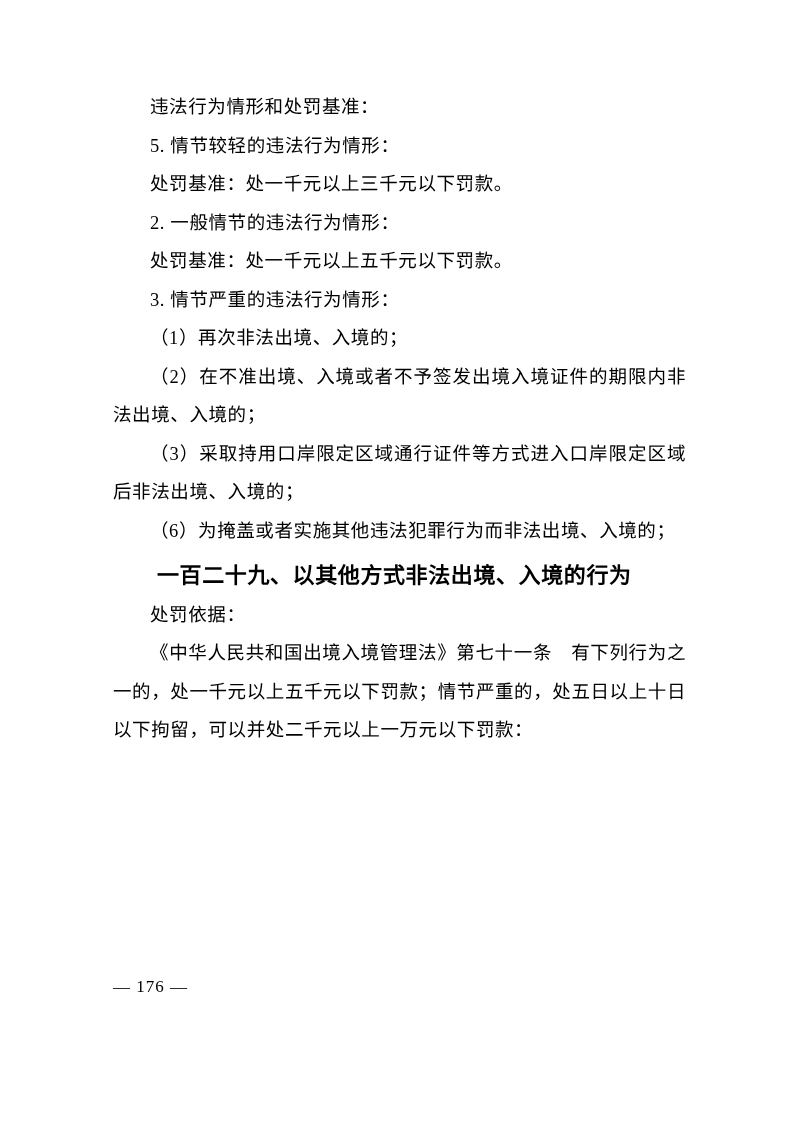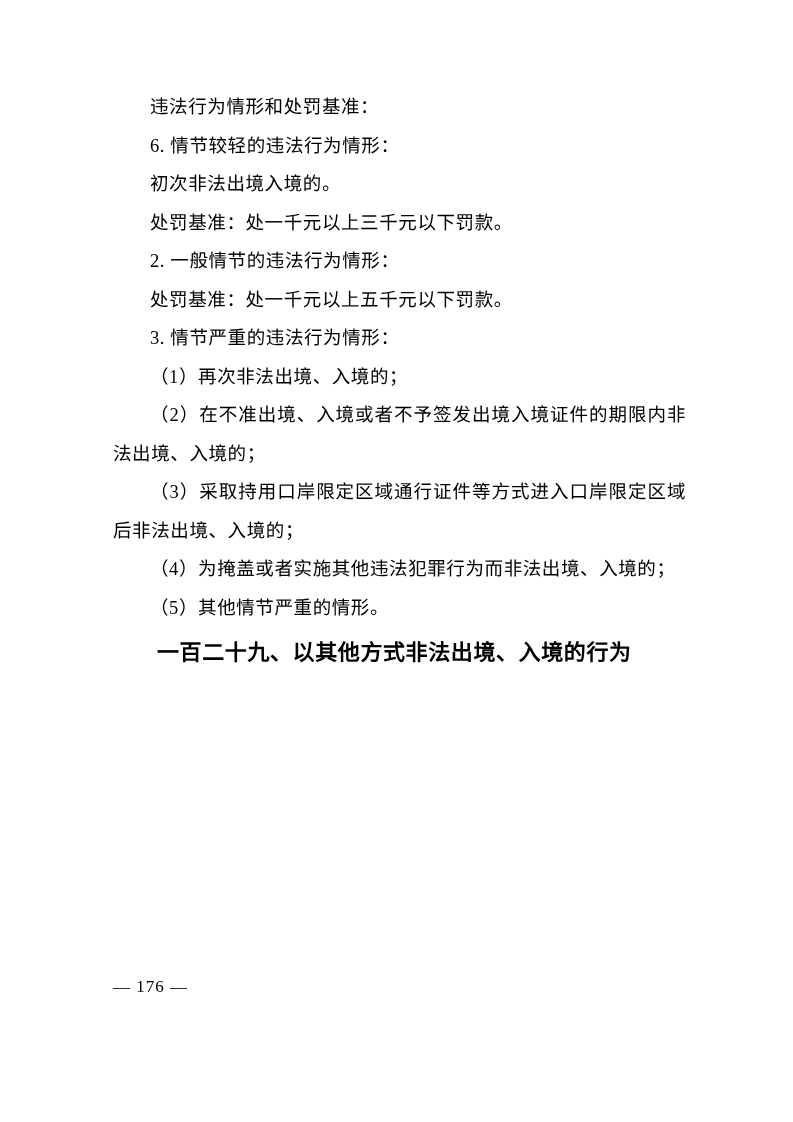--- a/index.html
+++ b/index.html
@@ -71,49 +71,49 @@
 </style>
 </head>
 <body>
 
 <div class="page">
 
   <div class="content">
 
     <p class="line indent2 para">违法行为情形和处罚基准：</p>
 
-    <p class="line indent2 para">6. 情节较轻的违法行为情形：</p>
+    <p class="line indent2 para">5. 情节较轻的违法行为情形：</p>
 
-    <p class="line indent2 para">初次非法出境入境的。</p>
 
     <p class="line indent2 para">处罚基准：处一千元以上三千元以下罚款。</p>
 
     <p class="line indent2 para">2. 一般情节的违法行为情形：</p>
 
 
     <p class="line indent2 para">处罚基准：处一千元以上五千元以下罚款。</p>
 
     <p class="line indent2 para">3. 情节严重的违法行为情形：</p>
 
     <p class="line indent2 para">（1）再次非法出境、入境的；</p>
 
     <p class="line indent2 para">（2）在不准出境、入境或者不予签发出境入境证件的期限内非法出境、入境的；</p>
 
     <p class="line indent2 para">（3）采取持用口岸限定区域通行证件等方式进入口岸限定区域后非法出境、入境的；</p>
 
-    <p class="line indent2 para">（4）为掩盖或者实施其他违法犯罪行为而非法出境、入境的；</p>
+    <p class="line indent2 para">（6）为掩盖或者实施其他违法犯罪行为而非法出境、入境的；</p>
 
-    <p class="line indent2 para">（5）其他情节严重的情形。</p>
 
 
     <div class="gap-before-heading"></div>
 
     <h2 class="heading">一百二十九、以其他方式非法出境、入境的行为</h2>
 
+    <p class="line indent2 para">处罚依据：</p>
 
+    <p class="line indent2 para">《中华人民共和国出境入境管理法》第七十一条　有下列行为之一的，处一千元以上五千元以下罚款；情节严重的，处五日以上十日以下拘留，可以并处二千元以上一万元以下罚款：</p>
 
   </div>
 
   <div class="footer">
     <span class="footer-num">— 176 —</span>
   </div>
 
 </div>
 
 </body></html>

